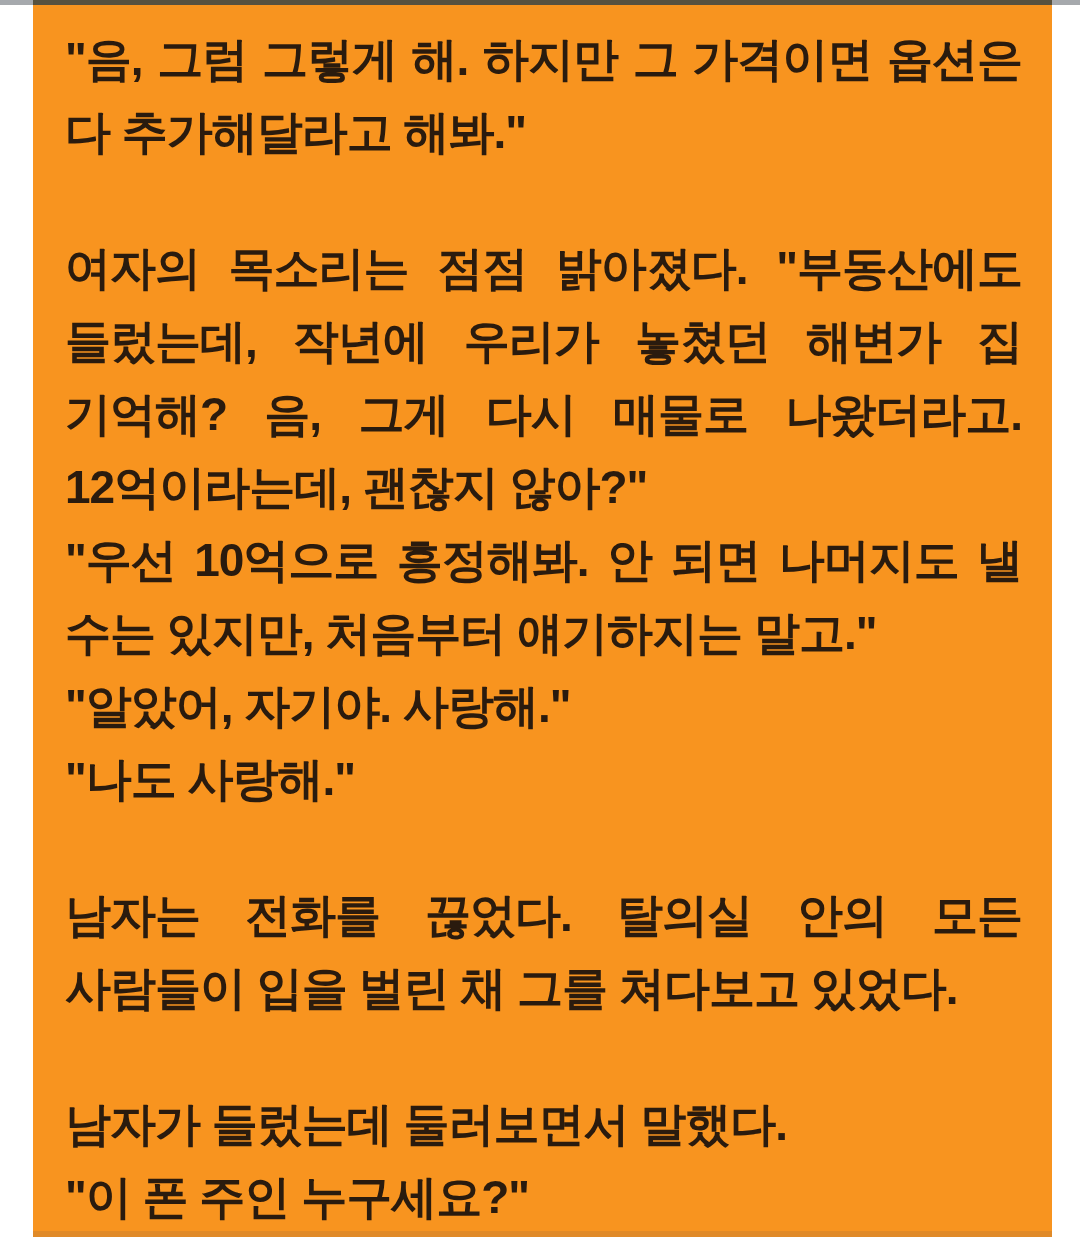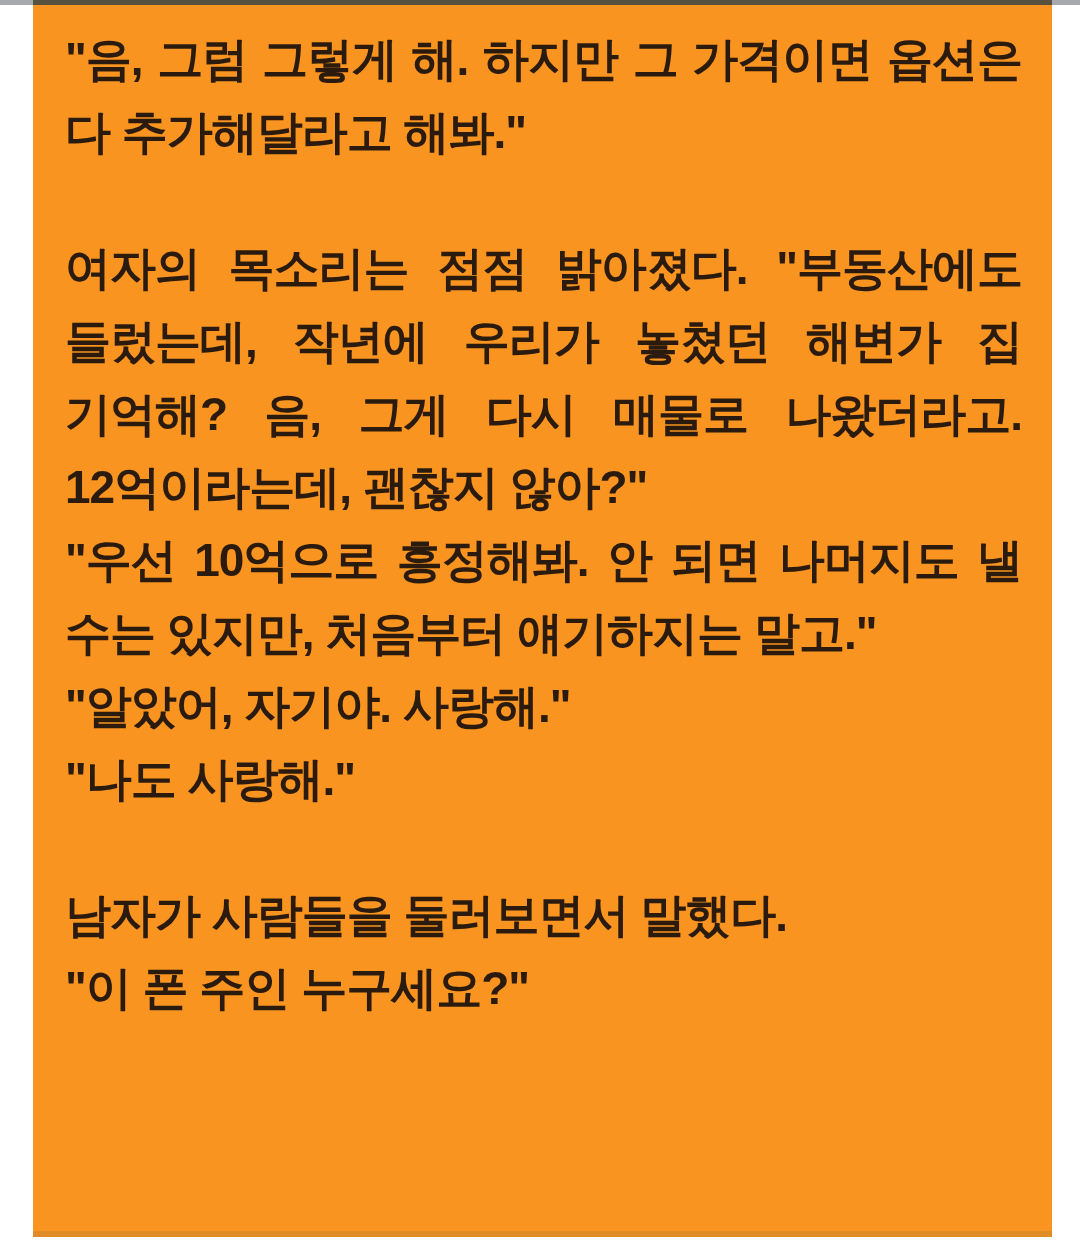--- a/index.html
+++ b/index.html
@@ -71,17 +71,20 @@
       <div class="paragraph-block">
         <p>"음, 그럼 그렇게 해. 하지만 그 가격이면 옵션은 다 추가해달라고 해봐."</p>
       </div>
       <div class="paragraph-block">
         <p>여자의 목소리는 점점 밝아졌다. "부동산에도 들렀는데, 작년에 우리가 놓쳤던 해변가 집 기억해? 음, 그게 다시 매물로 나왔더라고. 12억이라는데, 괜찮지 않아?"</p>
         <p>"우선 10억으로 흥정해봐. 안 되면 나머지도 낼 수는 있지만, 처음부터 얘기하지는 말고."</p>
         <p>"알았어, 자기야. 사랑해."</p>
         <p>"나도 사랑해."</p>
       </div>
       <div class="paragraph-block">
-        <p>남자가 사람들을 둘러보면서 말했다.</p>
+        <p>남자는 전화를 끊었다. 탈의실 안의 모든 사람들이 입을 벌린 채 그를 쳐다보고 있었다.</p>
+      </div>
+      <div class="paragraph-block">
+        <p>남자가 들렀는데 둘러보면서 말했다.</p>
         <p>"이 폰 주인 누구세요?"</p>
       </div>
     </div>
 </div>
 
 </body></html>

